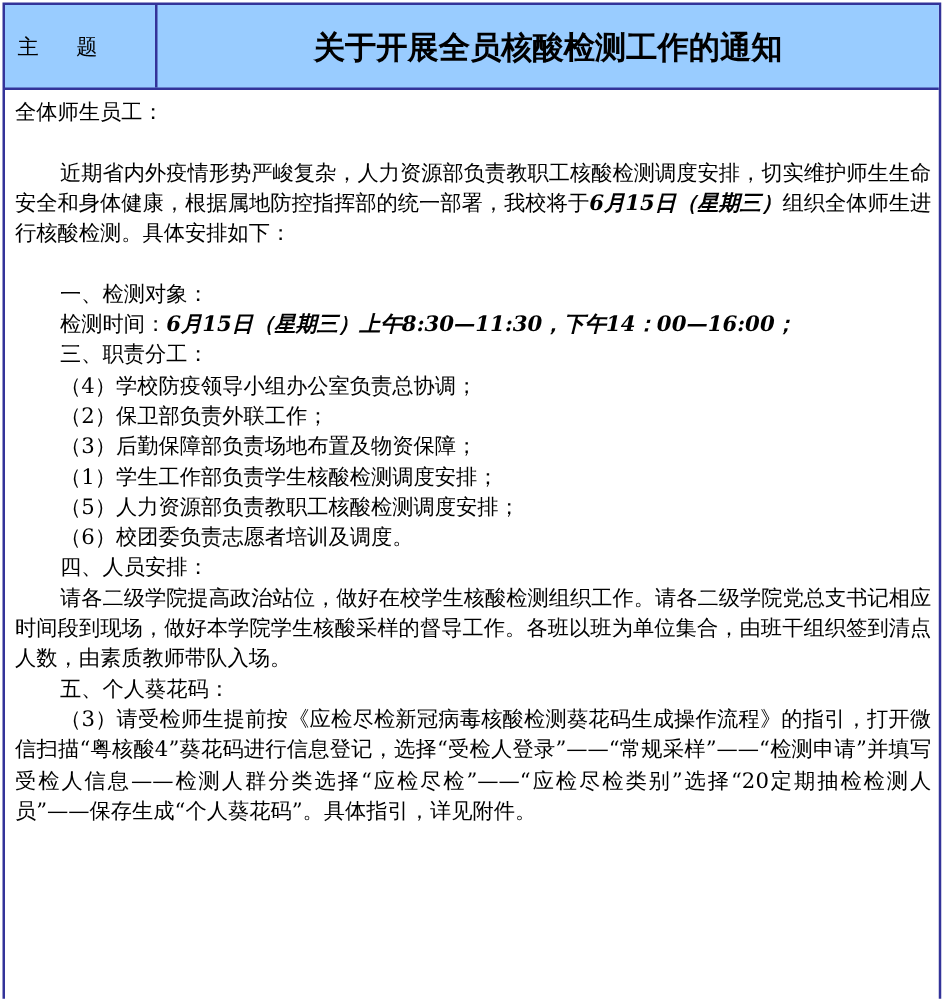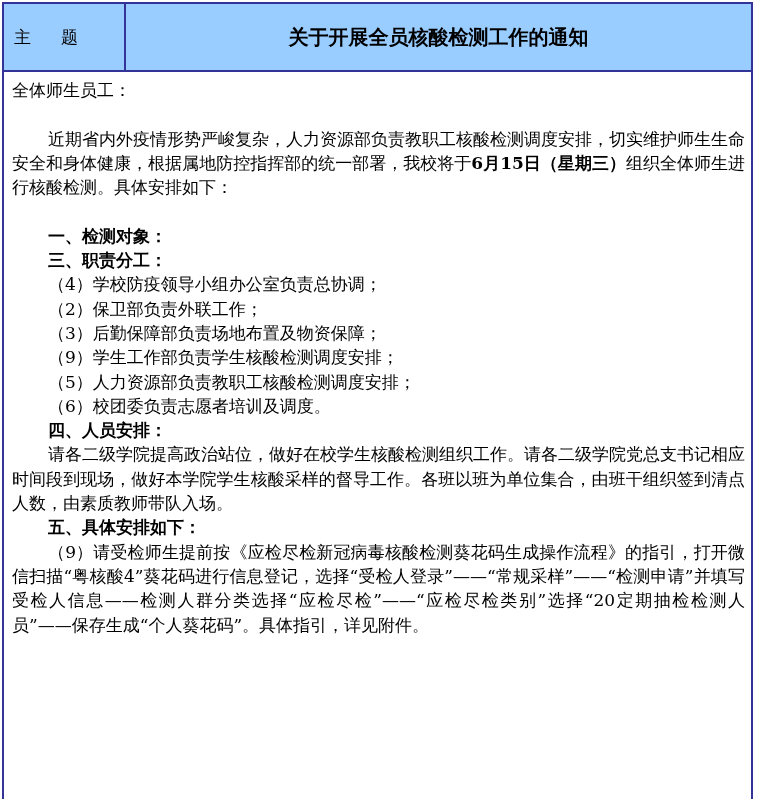--- a/index.html
+++ b/index.html
@@ -47,21 +47,21 @@
       font-size: 17px;
       letter-spacing: 0;
     }
     .label-cell .c1 { margin-right: 30px; }
     .title-cell {
       flex: 1;
       height: 100%;
       display: flex;
       align-items: center;
       justify-content: center;
-      font-size: 20px;
+      font-size: 25px;
       font-weight: bold;
     }
     .content {
       position: absolute;
       left: 0;
       top: 68px;
       width: 100%;
       padding: 6px 6px 0 8px;
       box-sizing: border-box;
       font-size: 17px;
@@ -74,27 +74,28 @@
       text-indent: 36px;
     }
     .pad {
       padding-left: 36px;
     }
     .sub {
       padding-left: 36px;
     }
     .b {
       font-weight: bold;
+      font-style: italic;
     }
     .blank {
       height: 24.3px;
     }
     .heading {
       padding-left: 36px;
-      font-weight: bold;
+      font-weight: normal;
     }
     .justify { text-align: justify; }
   </style>
 </head>
 <body>
 
 <div class="notice-table">
   <div class="header-row">
     <div class="label-cell">
       <span class="c1">主</span>
@@ -104,28 +105,29 @@
   </div>
 
   <div class="content justify">
     <p>全体师生员工：</p>
     <div class="blank"></div>
     <p class="indent"><span>近期省内外疫情形势严峻复杂，人力资源部负责教职工核酸检测调度安排，切实维护师生生命安全和身体健康，根据属地防控指挥部的统一部署，我校将于</span><span class="b">6月15日（星期三）</span><span>组织全体师生进行核酸检测。具体安排如下：</span></p>
     <div class="blank"></div>
 
     <p class="heading">一、检测对象：</p>
 
+    <p class="indent"><span>检测时间：</span><span class="b">6月15日（星期三）上午8:30—11:30，下午14：00—16:00；</span></p>
 
     <p class="heading">三、职责分工：</p>
     <p class="sub">（4）学校防疫领导小组办公室负责总协调；</p>
     <p class="sub">（2）保卫部负责外联工作；</p>
     <p class="sub">（3）后勤保障部负责场地布置及物资保障；</p>
-    <p class="sub">（9）学生工作部负责学生核酸检测调度安排；</p>
+    <p class="sub">（1）学生工作部负责学生核酸检测调度安排；</p>
     <p class="sub">（5）人力资源部负责教职工核酸检测调度安排；</p>
     <p class="sub">（6）校团委负责志愿者培训及调度。</p>
 
     <p class="heading">四、人员安排：</p>
     <p class="indent">请各二级学院提高政治站位，做好在校学生核酸检测组织工作。请各二级学院党总支书记相应时间段到现场，做好本学院学生核酸采样的督导工作。各班以班为单位集合，由班干组织签到清点人数，由素质教师带队入场。</p>
 
-    <p class="heading">五、具体安排如下：</p>
-    <p class="indent">（9）请受检师生提前按《应检尽检新冠病毒核酸检测葵花码生成操作流程》的指引，打开微信扫描“粤核酸4”葵花码进行信息登记，选择“受检人登录”——“常规采样”——“检测申请”并填写受检人信息——检测人群分类选择“应检尽检”——“应检尽检类别”选择“20定期抽检检测人员”——保存生成“个人葵花码”。具体指引，详见附件。</p>
+    <p class="heading">五、个人葵花码：</p>
+    <p class="indent">（3）请受检师生提前按《应检尽检新冠病毒核酸检测葵花码生成操作流程》的指引，打开微信扫描“粤核酸4”葵花码进行信息登记，选择“受检人登录”——“常规采样”——“检测申请”并填写受检人信息——检测人群分类选择“应检尽检”——“应检尽检类别”选择“20定期抽检检测人员”——保存生成“个人葵花码”。具体指引，详见附件。</p>
   </div>
 </div>
 
 </body></html>

